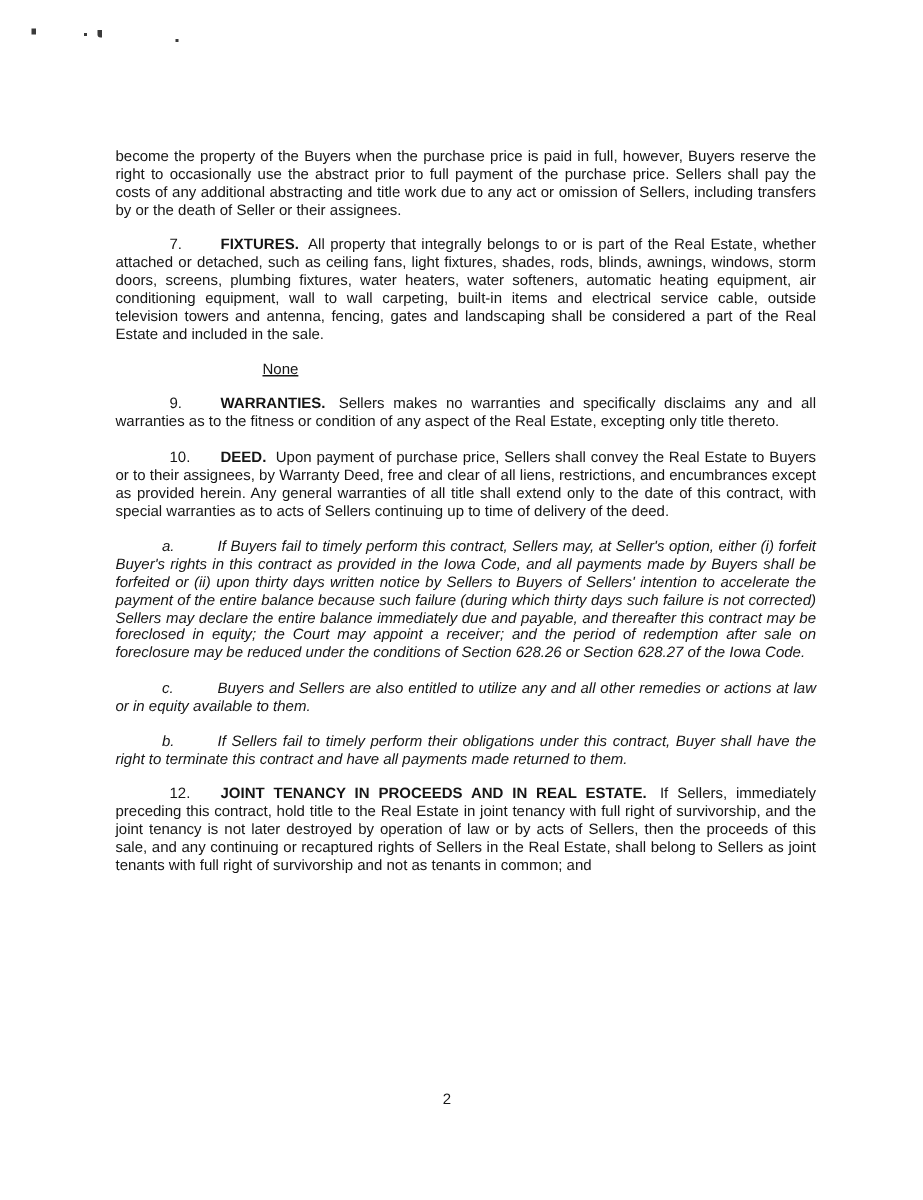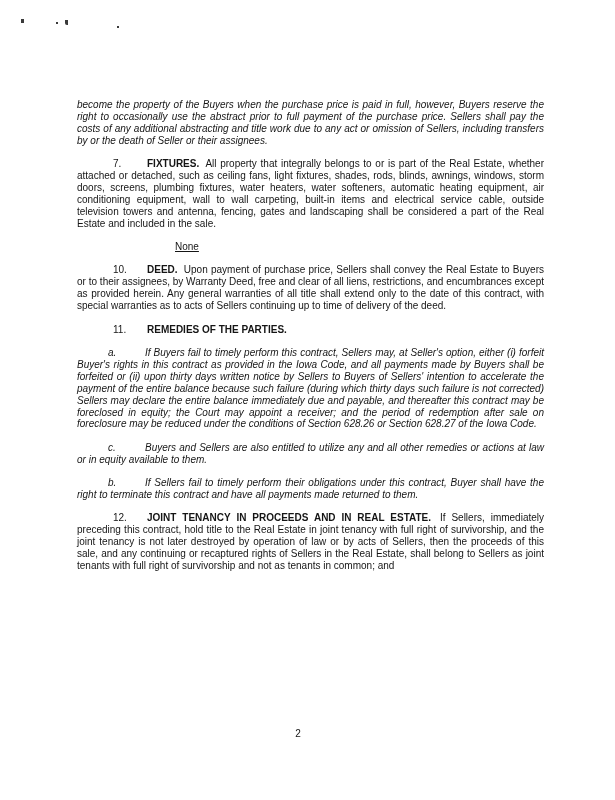--- a/index.html
+++ b/index.html
@@ -27,21 +27,20 @@
     left: 77px;
     top: 99px;
     width: 467px;
   }
   .para {
     margin: 0 0 11.5px 0;
     text-align: justify;
   }
   .para.cont {
     text-indent: 0;
-    font-style: italic;
   }
   .sec {
     text-indent: 36px;
   }
   .sub {
     text-indent: 31px;
     font-style: italic;
   }
   .num {
     display: inline-block;
@@ -94,24 +93,24 @@
 
   <div class="content">
 
     <p class="para cont">become the property of the Buyers when the purchase price is paid in full, however, Buyers reserve the right to occasionally use the abstract prior to full payment of the purchase price. Sellers shall pay the costs of any additional abstracting and title work due to any act or omission of Sellers, including transfers by or the death of Seller or their assignees.</p>
 
     <p class="para sec"><span class="num">7.</span><span class="hd">FIXTURES.</span> <span class="tx">All property that integrally belongs to or is part of the Real Estate, whether attached or detached, such as ceiling fans, light fixtures, shades, rods, blinds, awnings, windows, storm doors, screens, plumbing fixtures, water heaters, water softeners, automatic heating equipment, air conditioning equipment, wall to wall carpeting, built-in items and electrical service cable, outside television towers and antenna, fencing, gates and landscaping shall be considered a part of the Real Estate and included in the sale.</span></p>
 
 
     <p class="para none-line"><span class="none-text">None</span></p>
 
+    <p class="para sec"><span class="num">9.</span><span class="hd">WARRANTIES.</span> <span class="tx">Sellers makes no warranties and specifically disclaims any and all warranties as to the fitness or condition of any aspect of the Real Estate, excepting only title thereto.</span></p>
 
     <p class="para sec"><span class="num">10.</span><span class="hd">DEED.</span> <span class="tx">Upon payment of purchase price, Sellers shall convey the Real Estate to Buyers or to their assignees, by Warranty Deed, free and clear of all liens, restrictions, and encumbrances except as provided herein. Any general warranties of all title shall extend only to the date of this contract, with special warranties as to acts of Sellers continuing up to time of delivery of the deed.</span></p>
 
-    <p class="para sec"><span class="num">11.</span><span class="hd">REMEDIES OF THE PARTIES.</span></p>
 
     <p class="para sub"><span class="num">a.</span><span class="tx">If Buyers fail to timely perform this contract, Sellers may, at Seller's option, either (i) forfeit Buyer's rights in this contract as provided in the Iowa Code, and all payments made by Buyers shall be forfeited or (ii) upon thirty days written notice by Sellers to Buyers of Sellers' intention to accelerate the payment of the entire balance because such failure (during which thirty days such failure is not corrected) Sellers may declare the entire balance immediately due and payable, and thereafter this contract may be foreclosed in equity; the Court may appoint a receiver; and the period of redemption after sale on foreclosure may be reduced under the conditions of Section 628.26 or Section 628.27 of the Iowa Code.</span></p>
 
     <p class="para sub"><span class="num">c.</span><span class="tx">Buyers and Sellers are also entitled to utilize any and all other remedies or actions at law or in equity available to them.</span></p>
 
     <p class="para sub"><span class="num">b.</span><span class="tx">If Sellers fail to timely perform their obligations under this contract, Buyer shall have the right to terminate this contract and have all payments made returned to them.</span></p>
 
 
     <p class="para sec"><span class="num">12.</span><span class="hd">JOINT TENANCY IN PROCEEDS AND IN REAL ESTATE.</span> <span class="tx">If Sellers, immediately preceding this contract, hold title to the Real Estate in joint tenancy with full right of survivorship, and the joint tenancy is not later destroyed by operation of law or by acts of Sellers, then the proceeds of this sale, and any continuing or recaptured rights of Sellers in the Real Estate, shall belong to Sellers as joint tenants with full right of survivorship and not as tenants in common; and</span></p>
 

